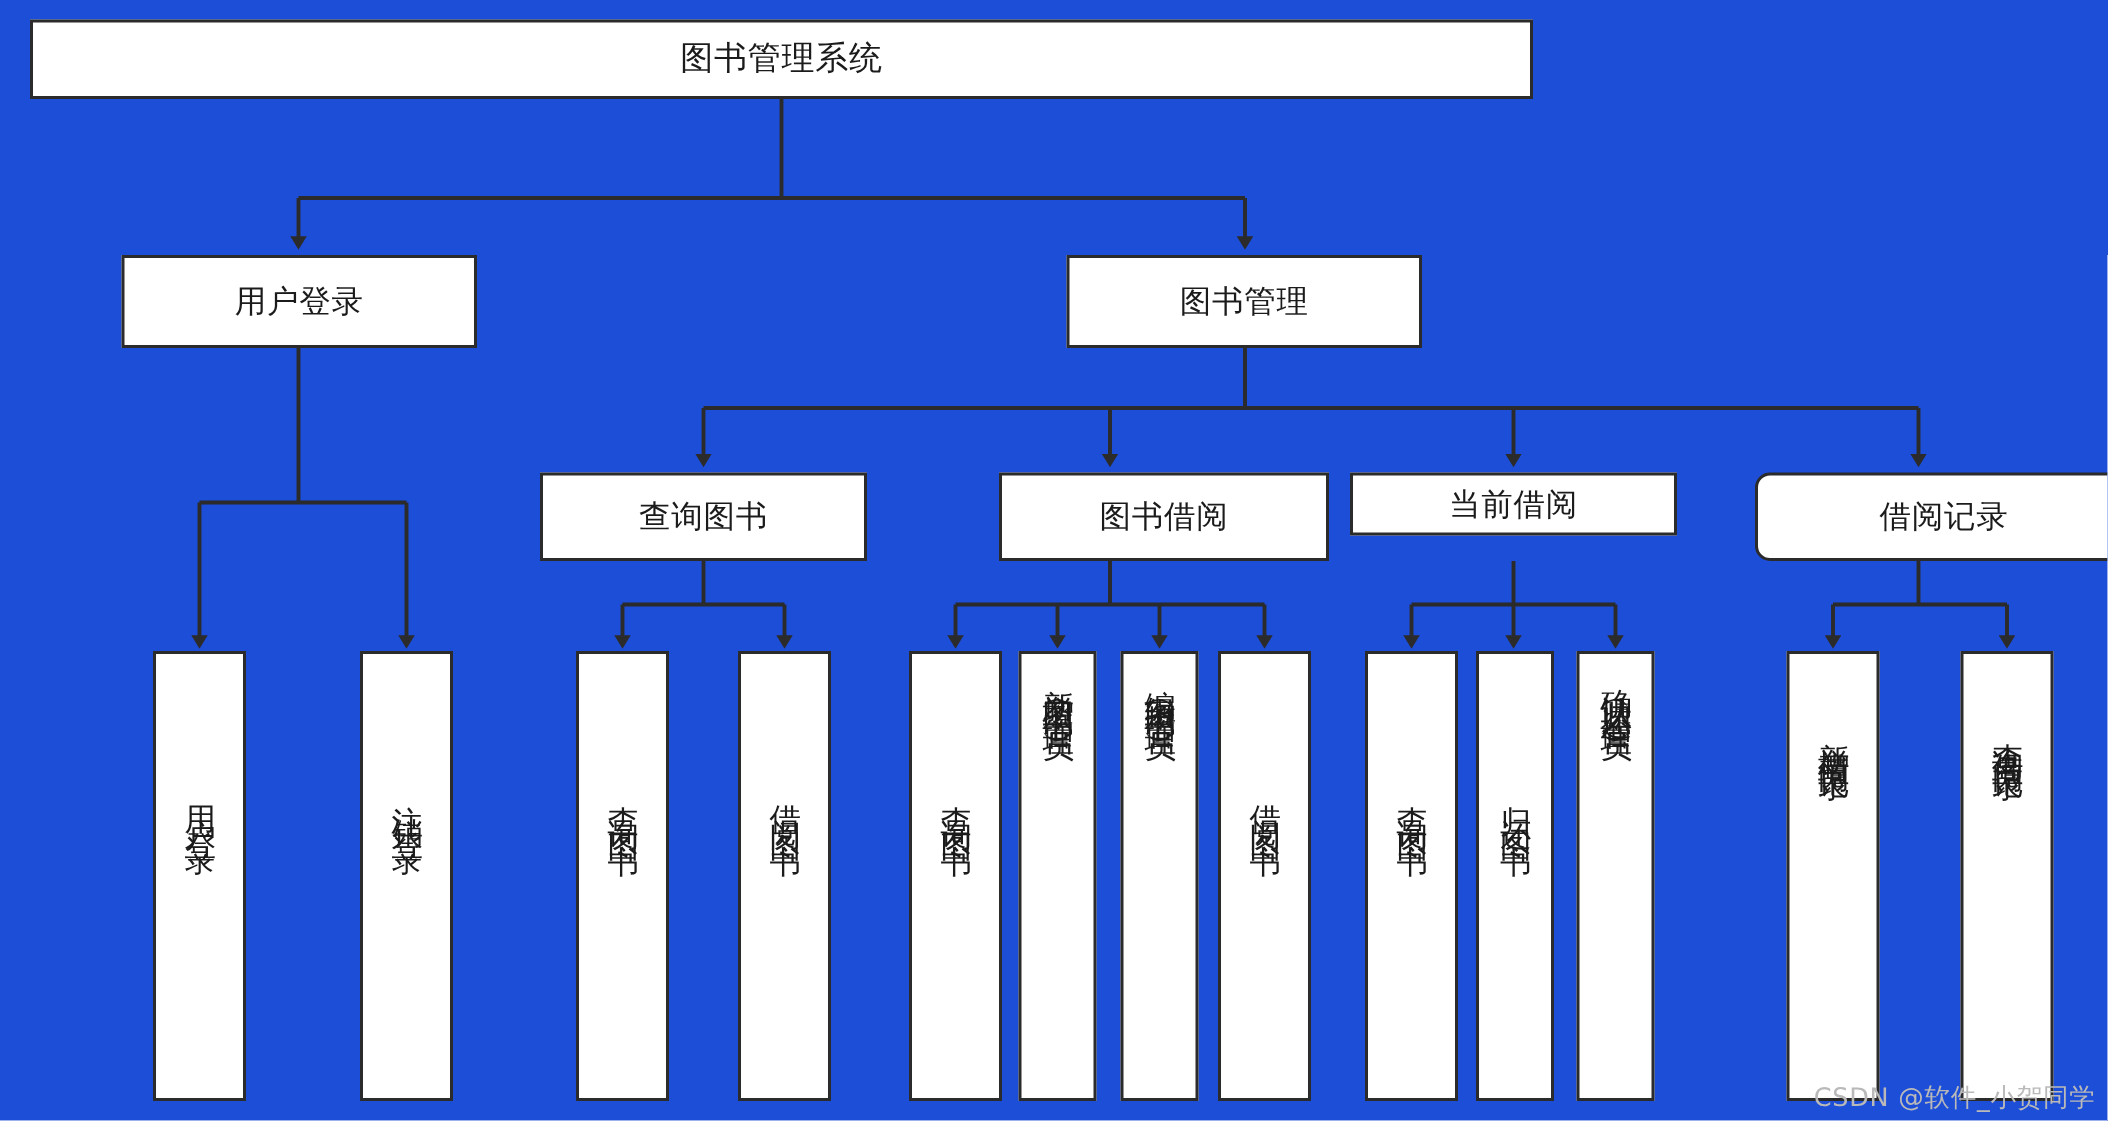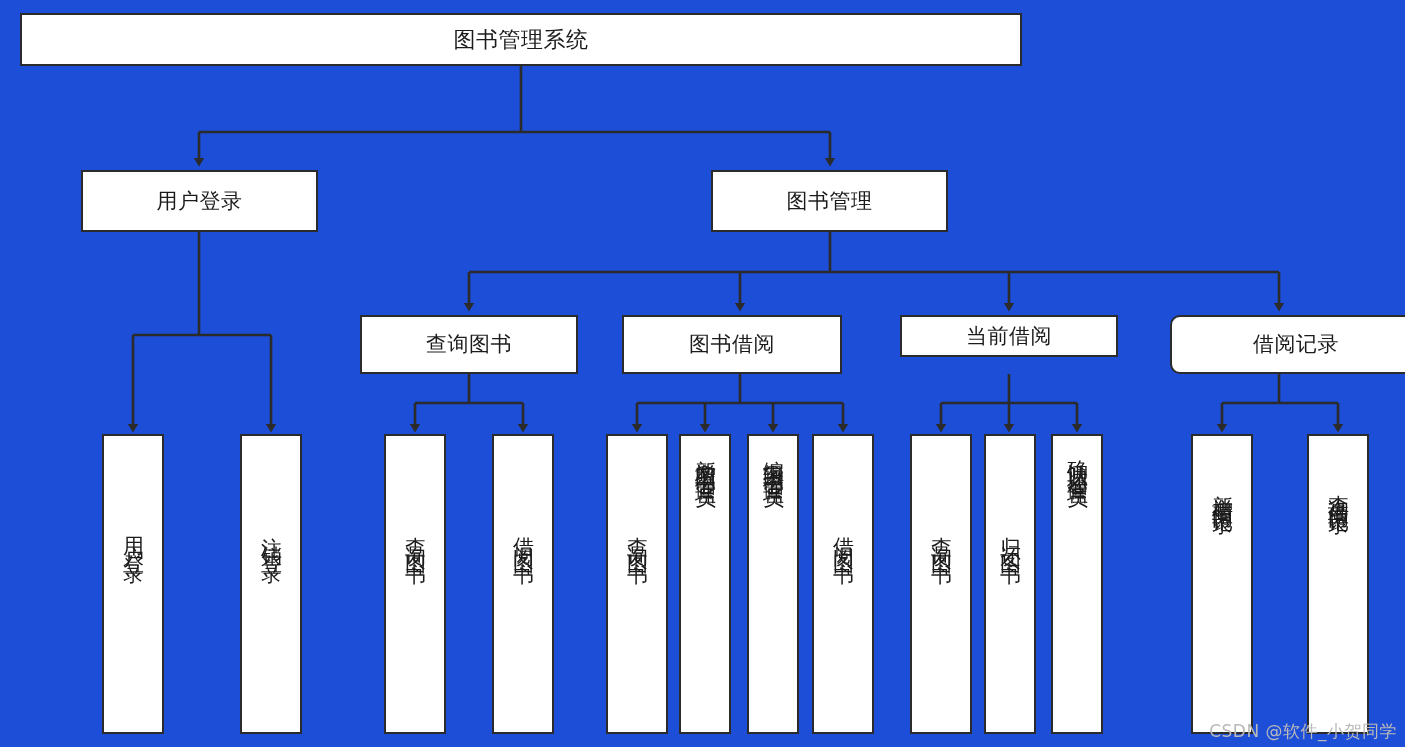--- a/index.html
+++ b/index.html
@@ -131,21 +131,21 @@
   <div class="node lvl2" style="left:81px; top:170px; width:237px; height:62px;">
     <span class="lbl">用户登录</span>
   </div>
   <div class="node lvl2" style="left:711px; top:170px; width:237px; height:62px;">
     <span class="lbl">图书管理</span>
   </div>
 
   <div class="node lvl3" style="left:360px; top:315px; width:218px; height:59px;">
     <span class="lbl">查询图书</span>
   </div>
-  <div class="node lvl3" style="left:622px; top:315px; width:220px; height:59px;">
+  <div class="node lvl3" style="left:666px; top:315px; width:220px; height:59px;">
     <span class="lbl">图书借阅</span>
   </div>
   <div class="node lvl3" style="left:900px; top:315px; width:218px; height:42px;">
     <span class="lbl">当前借阅</span>
   </div>
   <div class="node lvl3" style="left:1170px; top:315px; width:252px; height:59px;border-radius:10px;">
     <span class="lbl">借阅记录</span>
   </div>
 
   <div class="node leaf short" style="left:102px; top:434px; width:62px; height:300px; padding-top:84px;">

